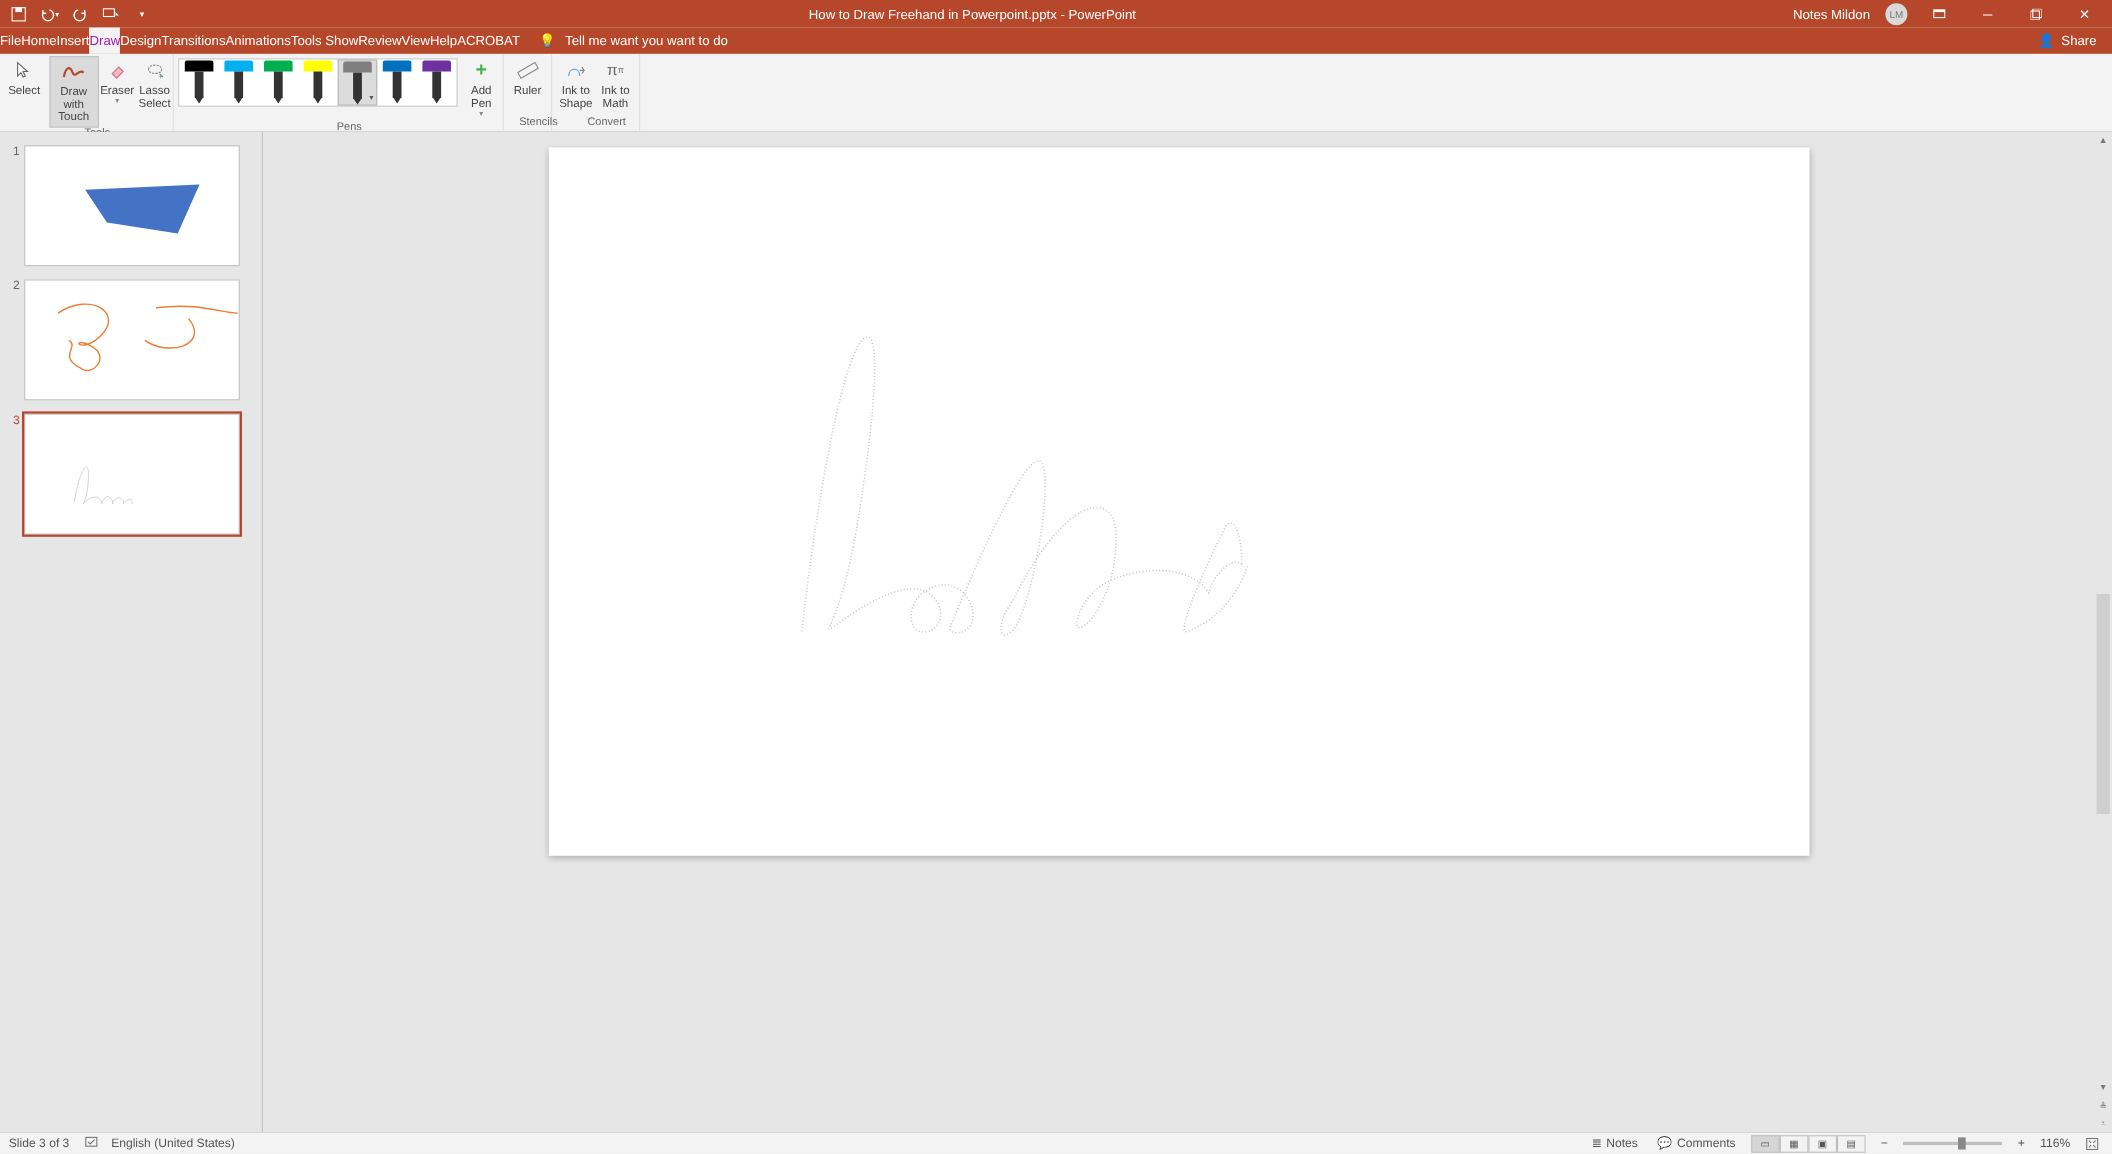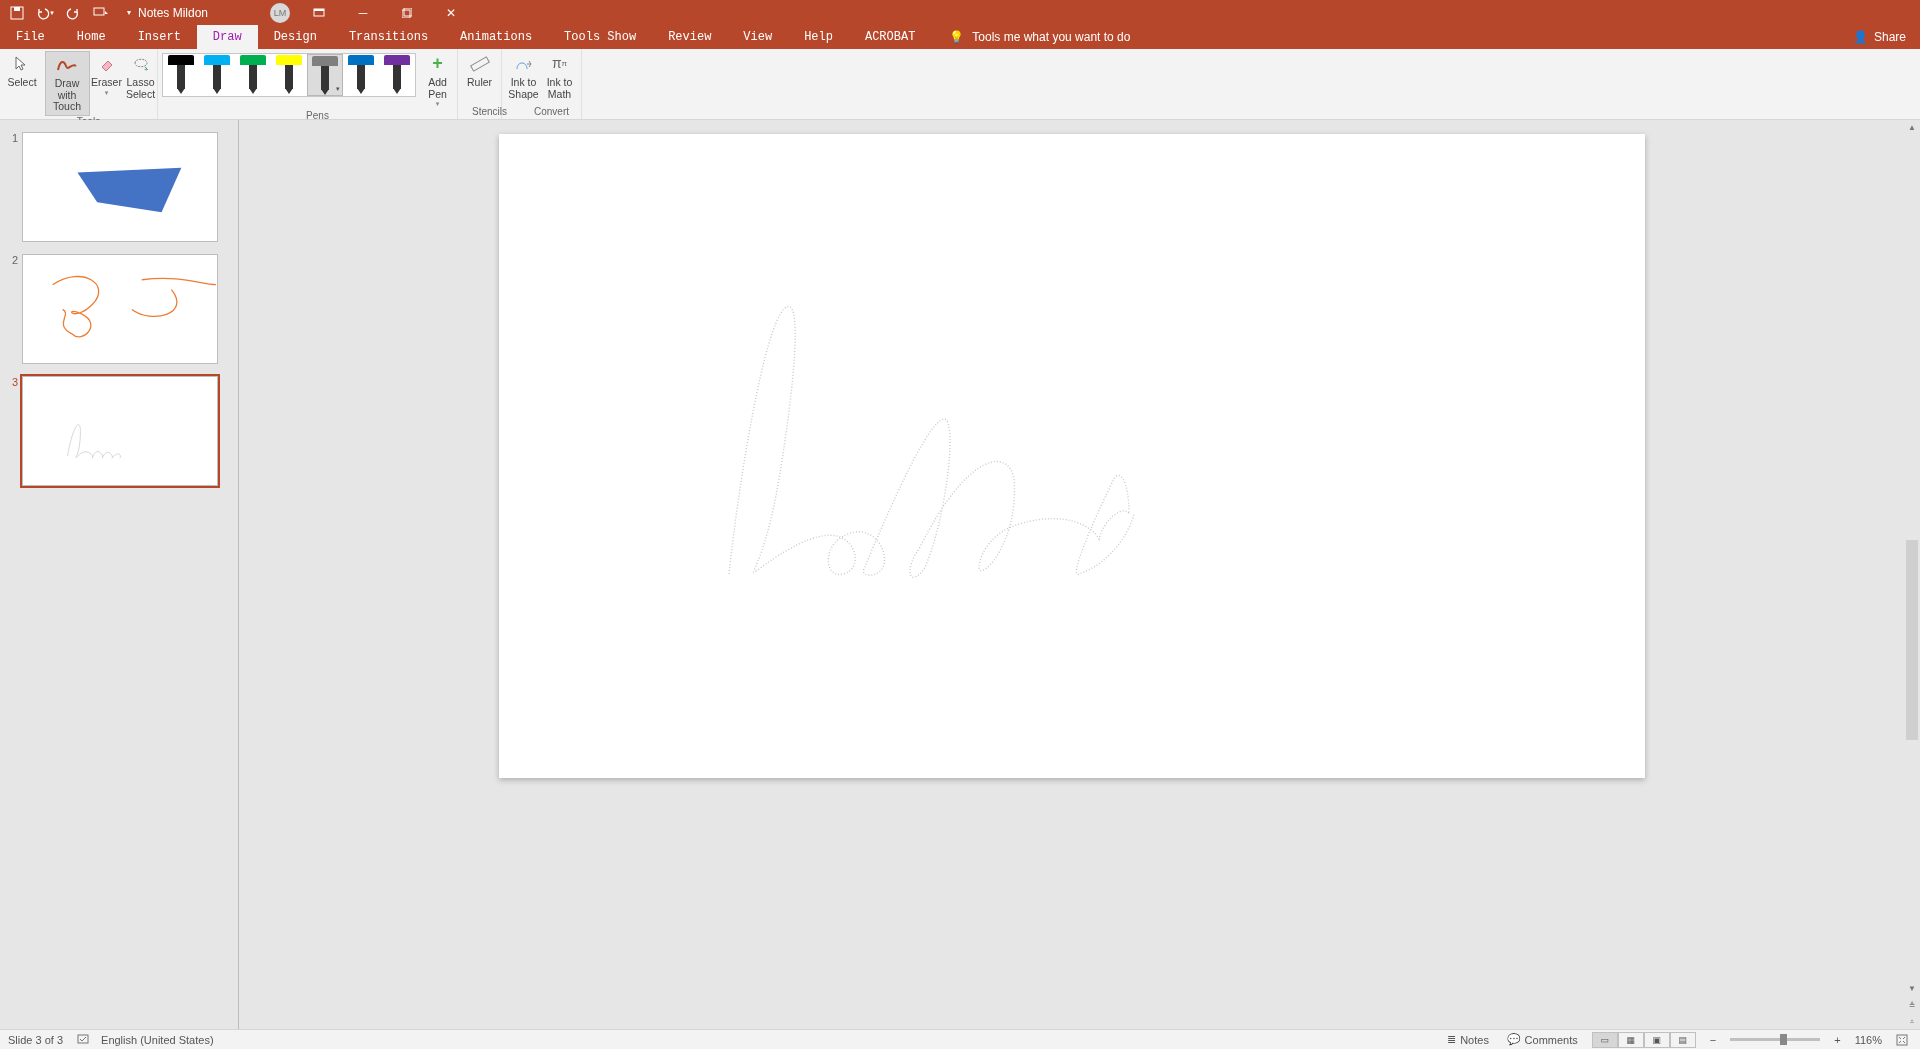--- a/index.html
+++ b/index.html
@@ -4,26 +4,26 @@
   <style>
     * { margin: 0; padding: 0; box-sizing: border-box; font-family: "Segoe UI", sans-serif; }
     body { background: #e6e6e6; width: 1920px; height: 1049px; overflow: hidden; position: relative; }
 
     
     .title-bar { background: #b7472a; height: 25px; display: flex; align-items: center; color: #fff; font-size: 12px; }
     .qat { display: flex; align-items: center; gap: 10px; padding-left: 8px; }
     .qat-btn { width: 18px; height: 18px; display: flex; align-items: center; justify-content: center; cursor: pointer; }
     .title-center { flex: 1; text-align: center; }
     .title-right { display: flex; align-items: center; gap: 14px; padding-right: 10px; }
-    .avatar { width: 20px; height: 20px; border-radius: 50%; background: #d9d9d9; color: #777; font-size: 9px; display: flex; align-items: center; justify-content: center; margin-left: 48px; }
+    .avatar { width: 20px; height: 20px; border-radius: 50%; background: #d9d9d9; color: #777; font-size: 9px; display: flex; align-items: center; justify-content: center; }
     .win-btn { width: 30px; height: 25px; display: flex; align-items: center; justify-content: center; cursor: pointer; font-size: 12px; }
 
     
     .tabs-row { background: #b7472a; height: 24px; display: flex; align-items: stretch; color: #fff; font-size: 12px; }
-    .tab { padding: 0 16px; display: flex; align-items: center; cursor: pointer; font-family: Liberation Mono, monospace; }
+    .tab { padding: 0 0; display: flex; align-items: center; cursor: pointer; }
     .tab.active { background: #f3f3f3; color: #a21caf; }
     .tabs-right { margin-left: auto; display: flex; align-items: center; padding-right: 14px; gap: 6px; }
     .tell-me { display: flex; align-items: center; gap: 8px; padding-left: 18px; }
 
     
     .ribbon { background: #f3f3f3; border-bottom: 1px solid #d6d6d6; height: 71px; display: flex; }
     .group { display: flex; flex-direction: column; align-items: center; border-right: 1px solid #e0e0e0; padding: 2px 4px 0 4px; }
     .group-body { flex: 1; display: flex; align-items: flex-start; }
     .group-label { font-size: 10px; color: #666; padding-bottom: 2px; padding-left: 20px; }
     .rbtn { display: flex; flex-direction: column; align-items: center; justify-content: flex-start; width: 45px; padding: 2px 2px; font-size: 10.5px; color: #444; text-align: center; line-height: 1.1; cursor: pointer; }
@@ -95,20 +95,23 @@
           <path d="M11 3 L11 6 L8 6" fill="none" stroke="#fff" stroke-width="1.3"></path>
         </svg>
       </div>
     <div class="qat-btn">
         <svg width="16" height="14" viewBox="0 0 16 14">
           <rect x="1" y="2" width="10" height="7" fill="none" stroke="#fff"></rect>
           <path d="M12 5 L15 8 L12 8 Z" fill="#fff"></path>
         </svg>
       </div>
     <div class="qat-btn" style="font-size:8px">▾</div>
+  </div>
+  <div class="title-center">
+    <span>How to Draw Freehand in Powerpoint.pptx</span><span>  -  PowerPoint</span>
   </div>
   <div class="title-right">
     <span>Notes Mildon</span>
     <div class="avatar">
         <span>LM</span>
       </div>
     <div class="win-btn">
         <svg width="12" height="10">
           <rect x="1" y="1" width="10" height="7" fill="none" stroke="#fff"></rect>
           <rect x="1" y="1" width="10" height="2" fill="#fff"></rect>
@@ -133,21 +136,21 @@
   <div class="tab">Design</div>
   <div class="tab">Transitions</div>
   <div class="tab">Animations</div>
   <div class="tab">Tools Show</div>
   <div class="tab">Review</div>
   <div class="tab">View</div>
   <div class="tab">Help</div>
   <div class="tab">ACROBAT</div>
   <div class="tell-me">
     <span>💡</span>
-    <span>Tools me what you want to do</span>
+    <span>Tell me want you want to do</span>
   </div>
   <div class="tabs-right">
     <span>👤</span>
     <span>Share</span>
   </div>
 </div>
 
 <div class="ribbon">
 
   <div class="group" style="width:158px">

